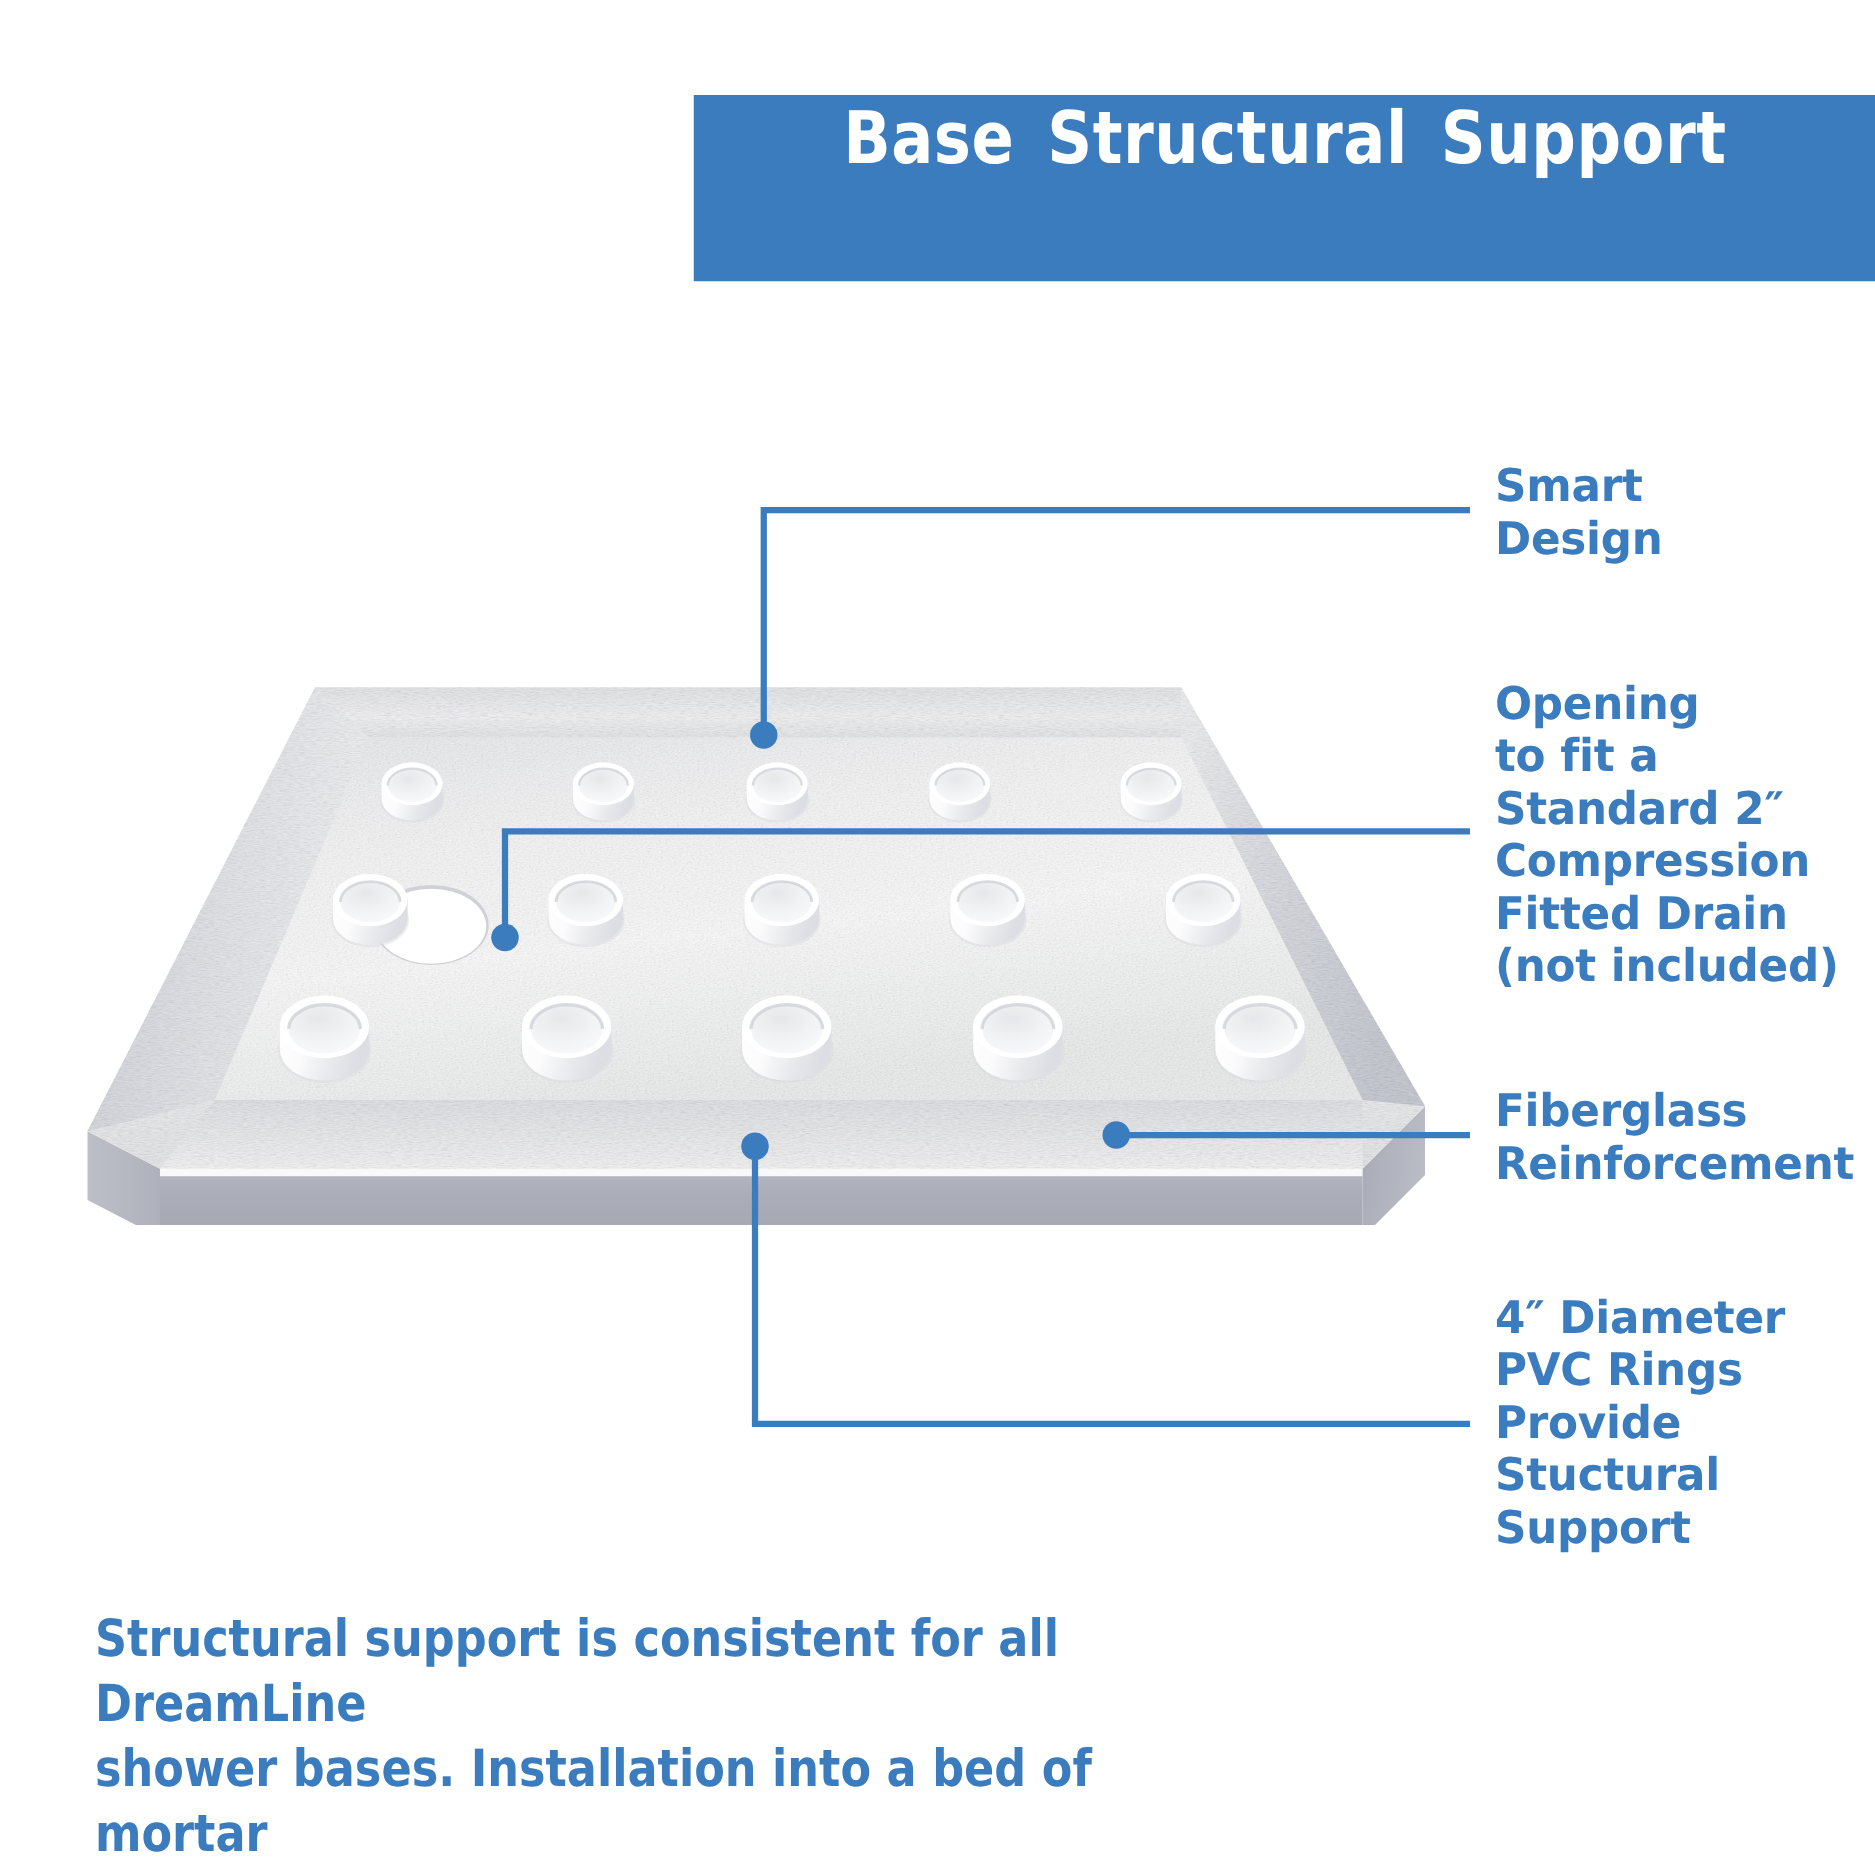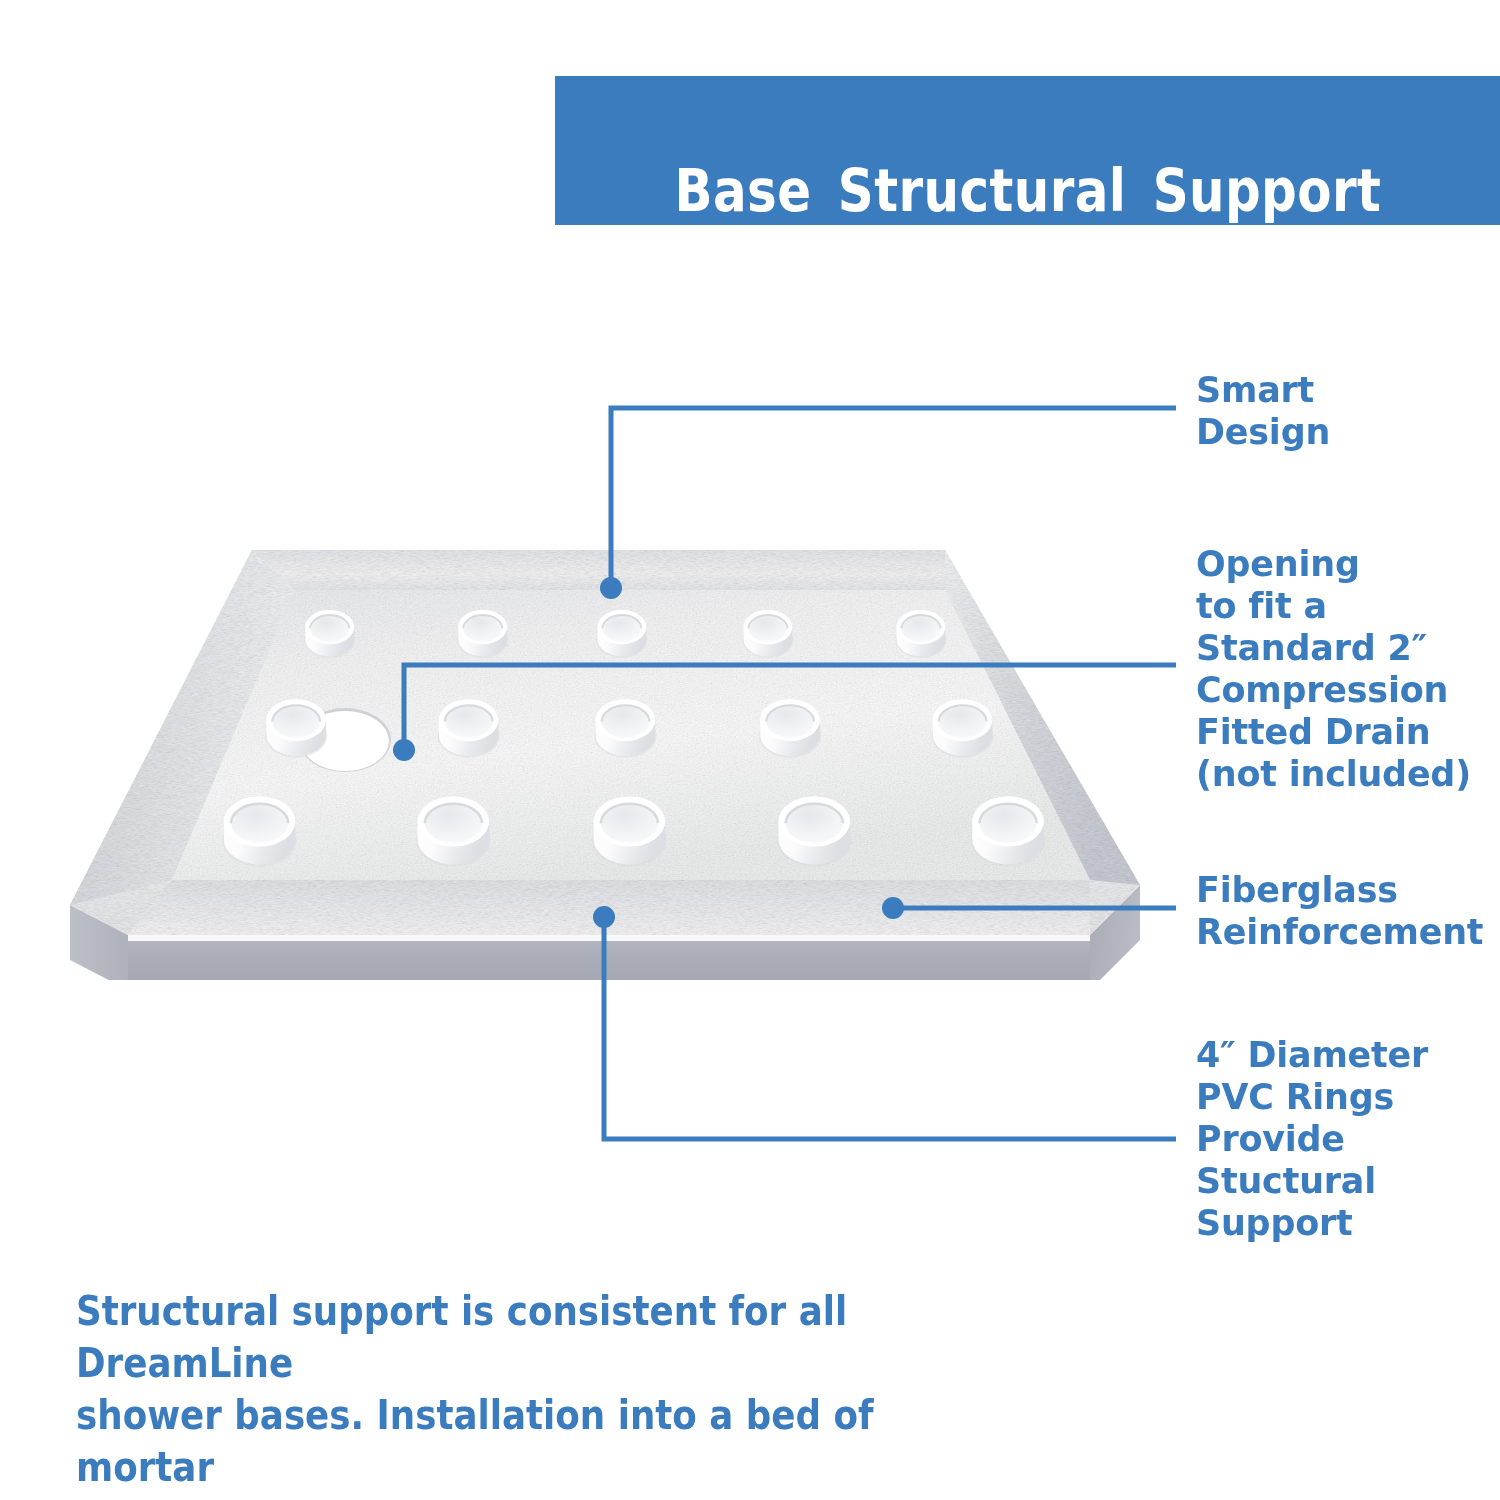--- a/index.html
+++ b/index.html
@@ -26,21 +26,21 @@
 
   
   .banner {
     position: absolute;
     left: 555px;
     top: 76px;
     width: 945px;
     height: 149px;
     background: #3b7cbe;
     display: flex;
-    align-items: flex-end;
+    align-items: flex-start;
     justify-content: center;
   }
   .banner-title {
     color: #ffffff;
     font-family: "DejaVu Sans", "Liberation Sans", sans-serif;
     font-size: 58px;
     font-weight: bold;
     letter-spacing: 0.5px;
     transform: scaleX(0.86);
     transform-origin: center center;

